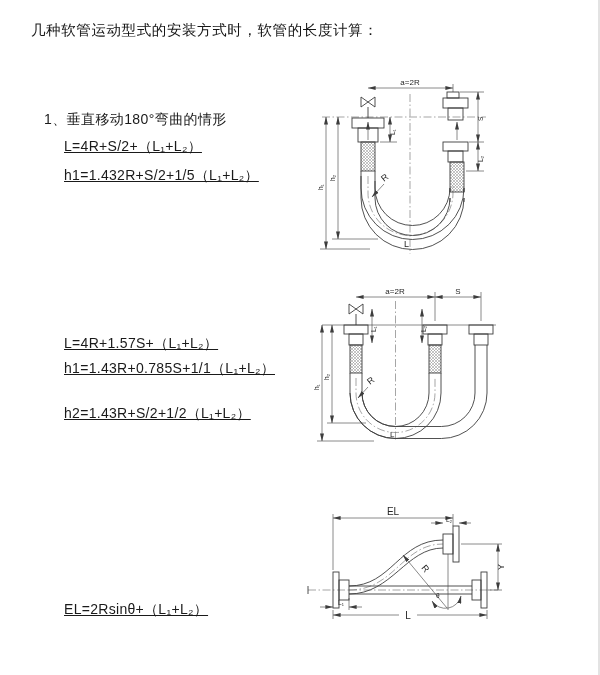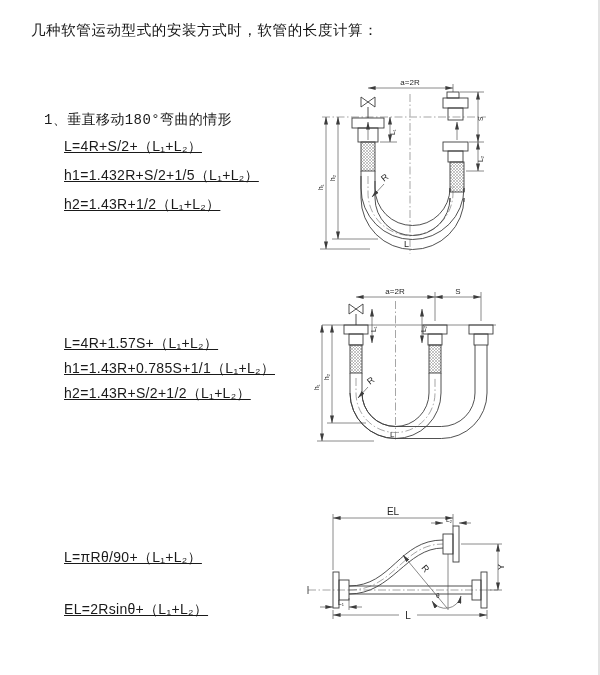--- a/index.html
+++ b/index.html
@@ -9,21 +9,21 @@
     color:#1c1c1c; overflow:hidden;
   }
   .page::after {
     content:""; position:absolute; right:0; top:0; width:2px; height:100%;
     background:#e3e3e3;
   }
   .doc-title {
     position:absolute; left:31px; top:21px; font-size:14.5px;
     letter-spacing:.6px; color:#161616;
   }
-  .heading { position:absolute; left:44px; font-size:14px; letter-spacing:.4px; color:#1a1a1a;font-family:Liberation Mono, monospace; }
+  .heading { position:absolute; left:44px; font-size:14px; letter-spacing:.4px; color:#1a1a1a; }
   .formula { position:absolute; left:64px; font-size:14px; letter-spacing:.3px; color:#1a1a1a; white-space:nowrap;text-decoration:underline; }
   .diagram { position:absolute; }
   
   .ln  { stroke:#3d3d3d; fill:none; stroke-width:0.9; }
   .dim { stroke:#4a4a4a; fill:none; stroke-width:0.65; }
   .cl  { stroke:#6a6a6a; fill:none; stroke-width:0.6; stroke-dasharray:8 2.5 1.5 2.5; }
   .dlab { fill:#262626; font-size:8px; font-family:"Liberation Sans","DejaVu Sans",sans-serif; }
   .dlab.big { font-size:10px; }
   .dlab.md { font-size:9px; }
   .dlab.sm { font-size:6.5px; }
@@ -31,27 +31,25 @@
 </head>
 <body>
 
 <div class="page">
 
   <div class="doc-title">几种软管运动型式的安装方式时，软管的长度计算：</div>
 
   <div class="heading" style="top:111px">1、垂直移动180°弯曲的情形</div>
   <div class="formula" style="top:138px">L=4R+S/2+（L₁+L₂）</div>
   <div class="formula" style="top:167px">h1=1.432R+S/2+1/5（L₁+L₂）</div>
-  <div class="formula" style="top:196px">h2=1.43R+1/2（L₁+L₂）</div>
 
   <div class="formula" style="top:335px">L=4R+1.57S+（L₁+L₂）</div>
   <div class="formula" style="top:360px">h1=1.43R+0.785S+1/1（L₁+L₂）</div>
-  <div class="formula" style="top:385px">h2=1.43R+S/2+1/2（L₁+L₂）</div>
-
-  <div class="formula" style="top:549px">L=πRθ/90+（L₁+L₂）</div>
+  <div class="formula" style="top:405px">h2=1.43R+S/2+1/2（L₁+L₂）</div>
+
   <div class="formula" style="top:601px">EL=2Rsinθ+（L₁+L₂）</div>
 
   <svg class="diagram" style="left:310px; top:76px" width="285" height="182" viewBox="0 0 285 182">
     <defs>
       <marker id="ar1" viewBox="0 0 8 4" markerWidth="8" markerHeight="4" refX="7.6" refY="2" orient="auto-start-reverse" markerUnits="userSpaceOnUse">
         <path d="M0,0 L8,2 L0,4 Z" fill="#3d3d3d"></path>
       </marker>
       <pattern id="xh1" width="3" height="3" patternUnits="userSpaceOnUse">
         <path d="M0,3 L3,0 M0,0 L3,3" stroke="#8a8a8a" stroke-width="0.5"></path>
       </pattern>

